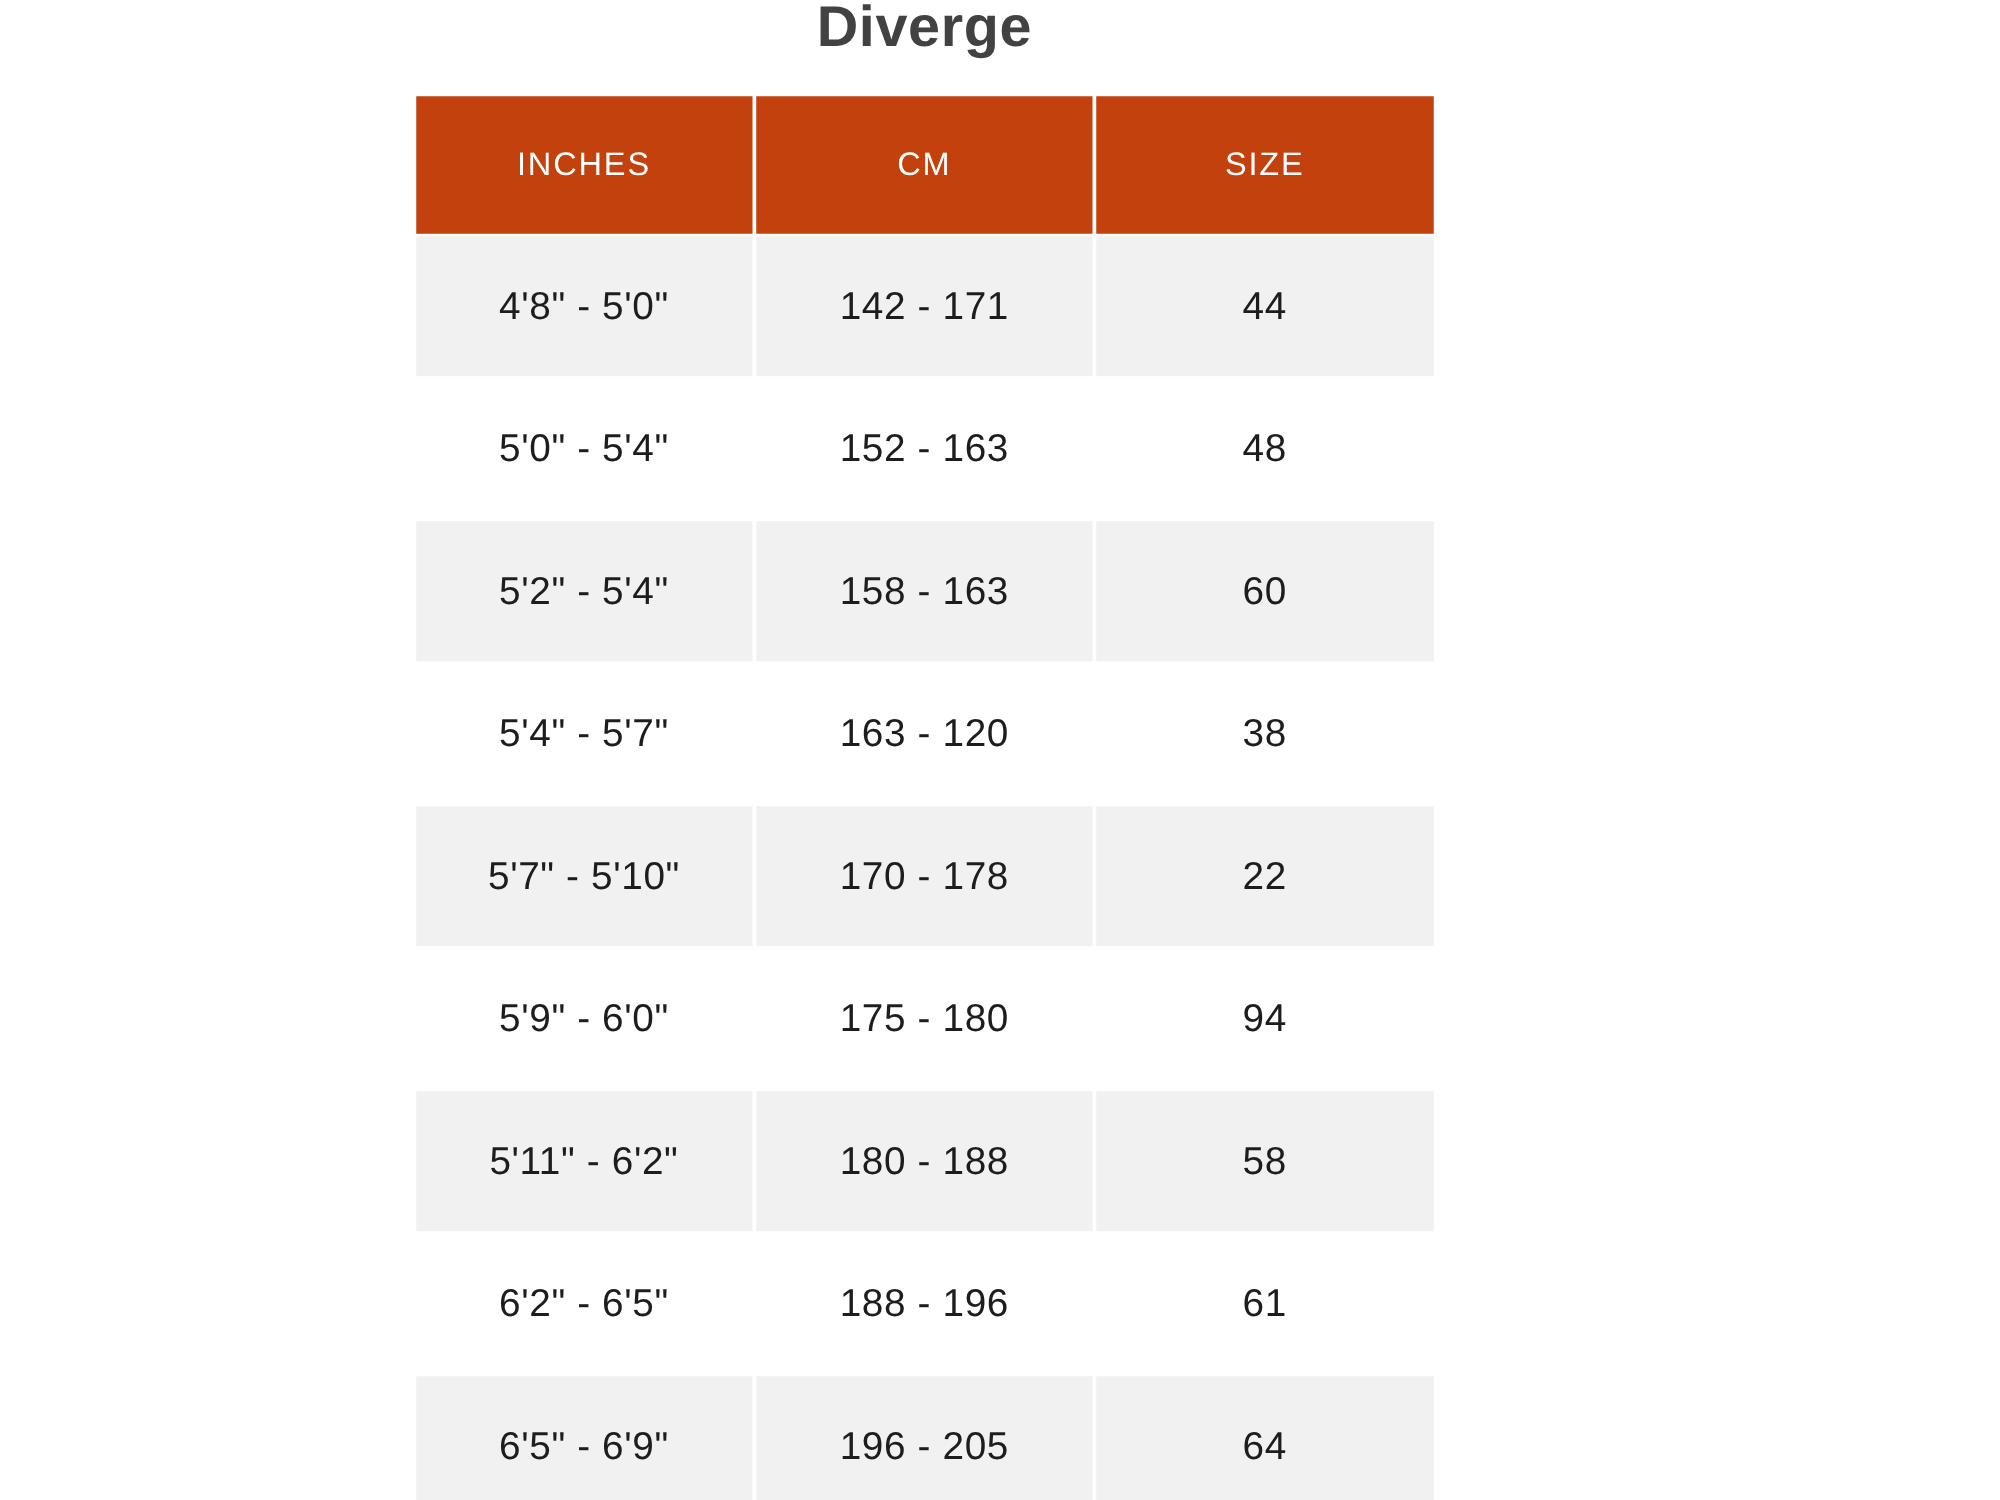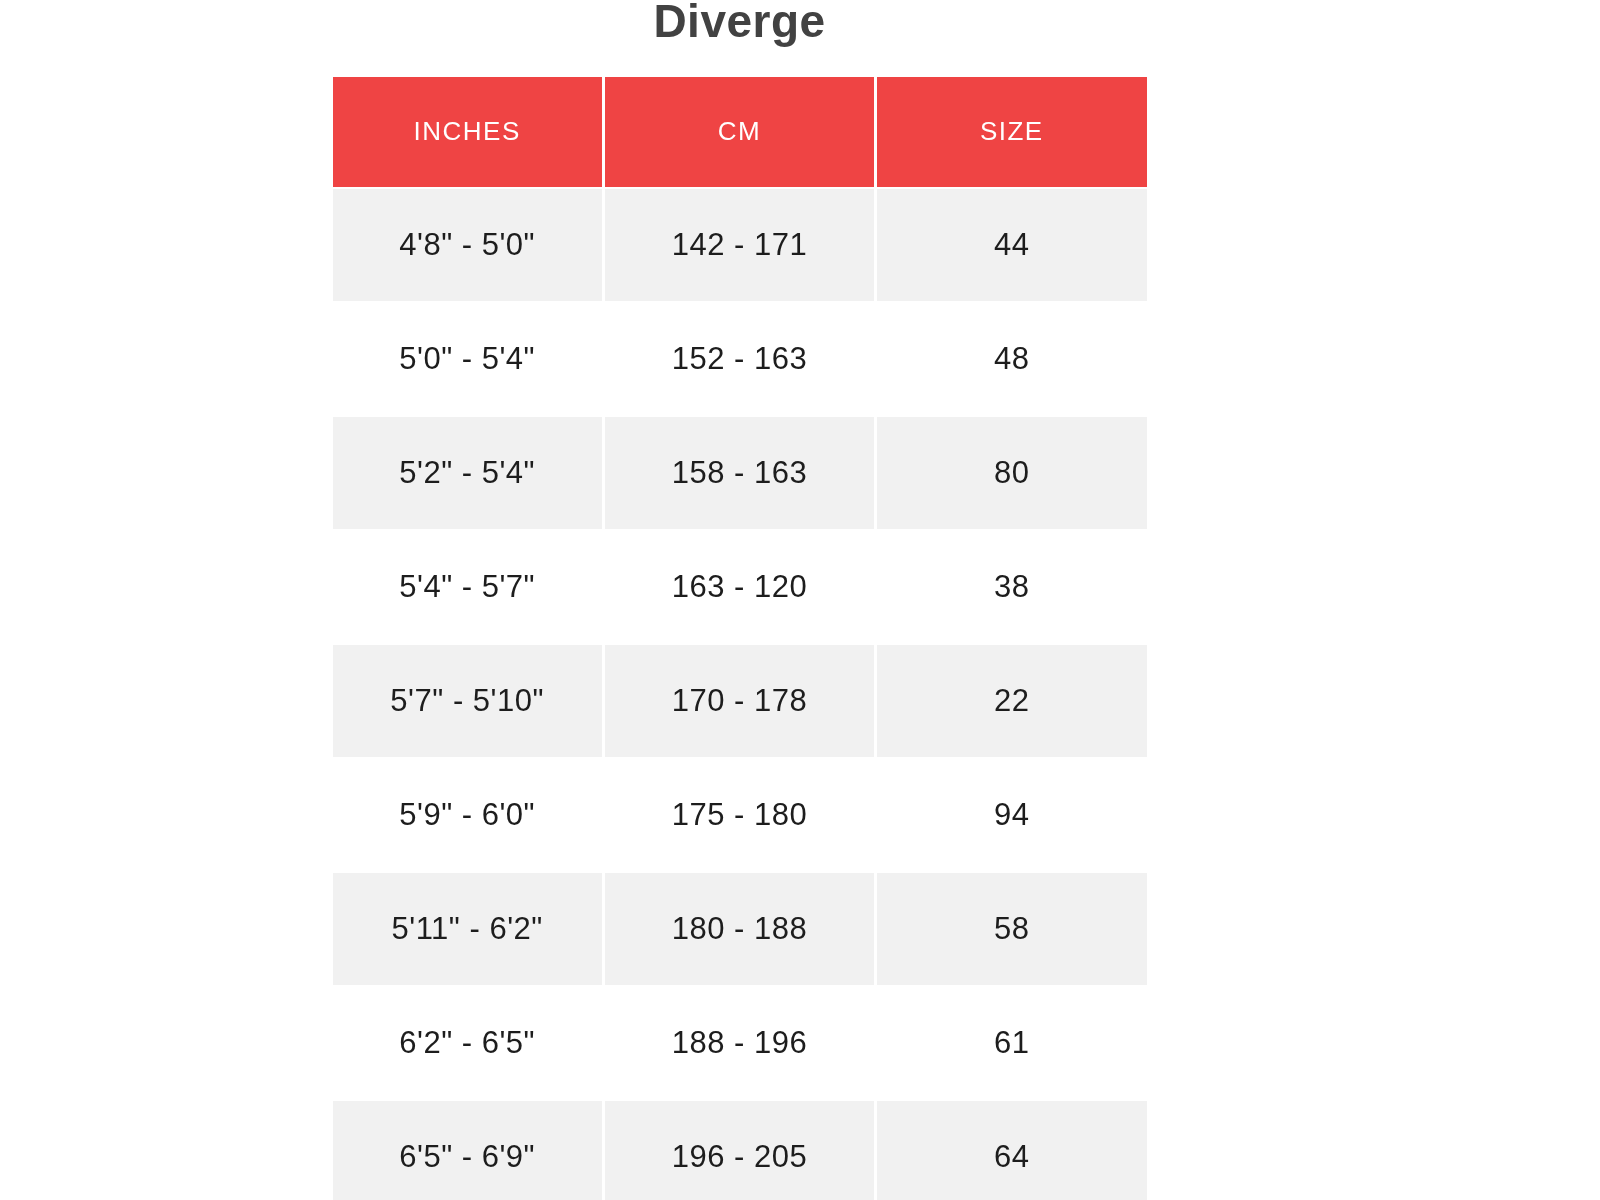--- a/index.html
+++ b/index.html
@@ -26,21 +26,21 @@
     letter-spacing: 0.5px;
   }
   table.size-table {
     border-collapse: separate;
     border-spacing: 3px 2px;
     table-layout: fixed;
     width: 820px;
     margin: 0 auto;
   }
   table.size-table th {
-    background: #ef4444;
+    background: #c2410c;
     color: #ffffff;
     height: 108px;
     font-size: 26px;
     font-weight: 400;
     letter-spacing: 1.5px;
     text-align: center;
     vertical-align: middle;
     text-transform: uppercase;
   }
   table.size-table td {
@@ -78,21 +78,21 @@
 
   <tr class="data-row">
     <td>5'0" - 5'4"</td>
     <td>152 - 163</td>
     <td>48</td>
   </tr>
 
   <tr class="data-row">
     <td>5'2" - 5'4"</td>
     <td>158 - 163</td>
-    <td>80</td>
+    <td>60</td>
   </tr>
 
   <tr class="data-row">
     <td>5'4" - 5'7"</td>
     <td>163 - 120</td>
     <td>38</td>
   </tr>
 
   <tr class="data-row">
     <td>5'7" - 5'10"</td>

